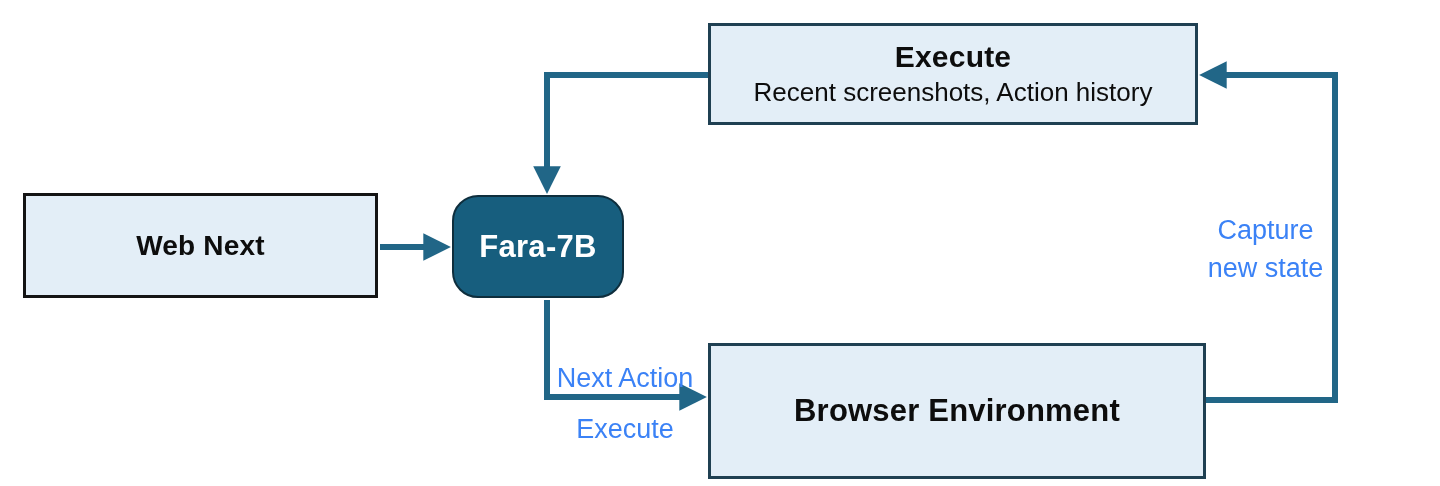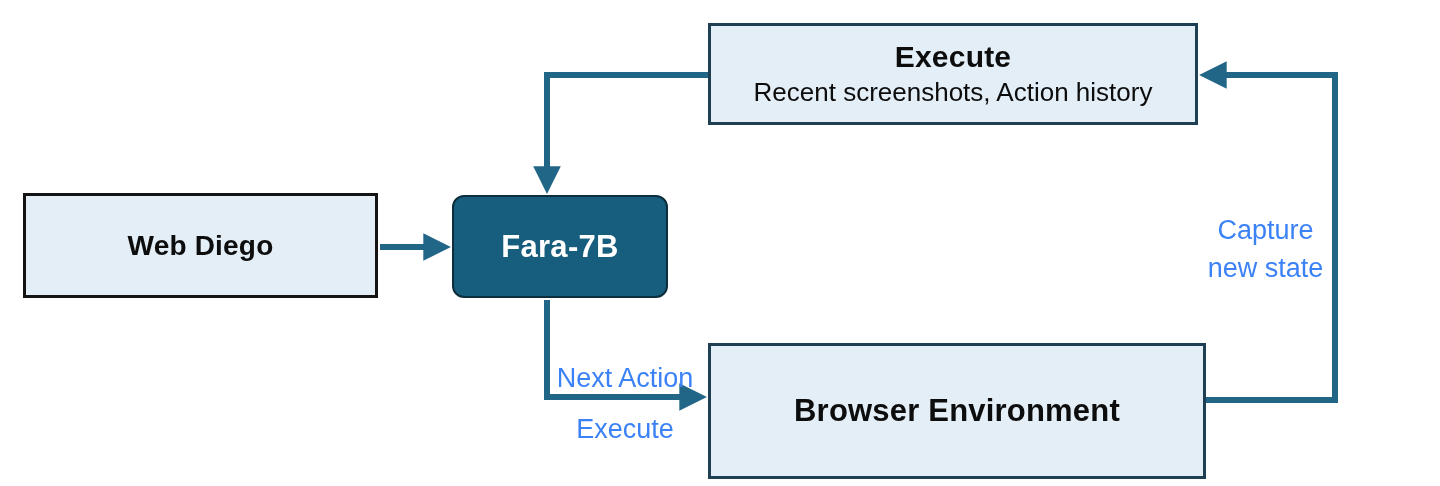--- a/index.html
+++ b/index.html
@@ -53,25 +53,25 @@
     left: 708px;
     top: 343px;
     width: 498px;
     height: 136px;
     border: 3px solid #1f4052;
     padding: 2px 8px;
   }
   .box-fara {
     left: 452px;
     top: 195px;
-    width: 216px;
+    width: 172px;
     height: 103px;
     background: #175e7e;
     border: 2px solid #0e2e3d;
-    border-radius: 12px;
+    border-radius: 26px;
   }
   .title-lg {
     font-size: 30px;
     font-weight: 700;
     color: #0d0d0d;
     line-height: 1.25;
     letter-spacing: 0.2px;
   }
   .box-webtask .title-lg { font-size: 28px; }
   .box-browser .title-lg { font-size: 31px; }
@@ -112,21 +112,21 @@
         <path d="M 0 0 L 10 5 L 0 10 Z" fill="#216687"></path>
       </marker>
     </defs>
     <path d="M 380 247 L 444 247" fill="none" stroke="#216687" stroke-width="6" marker-end="url(#ah)"></path>
     <path d="M 708 75 L 547 75 L 547 187" fill="none" stroke="#216687" stroke-width="6" marker-end="url(#ah)"></path>
     <path d="M 547 300 L 547 397 L 700 397" fill="none" stroke="#216687" stroke-width="6" marker-end="url(#ah)"></path>
     <path d="M 1206 400 L 1335 400 L 1335 75 L 1206 75" fill="none" stroke="#216687" stroke-width="6" marker-end="url(#ah)"></path>
   </svg>
 
   <div class="box box-webtask">
-    <div class="title-lg">Web Diego</div>
+    <div class="title-lg">Web Next</div>
   </div>
 
   <div class="box box-fara">
     <div class="fara-label">Fara-7B</div>
   </div>
 
   <div class="box box-context">
     <div class="title-lg">Execute</div>
     <div class="subtitle">Recent screenshots, Action history</div>
   </div>

